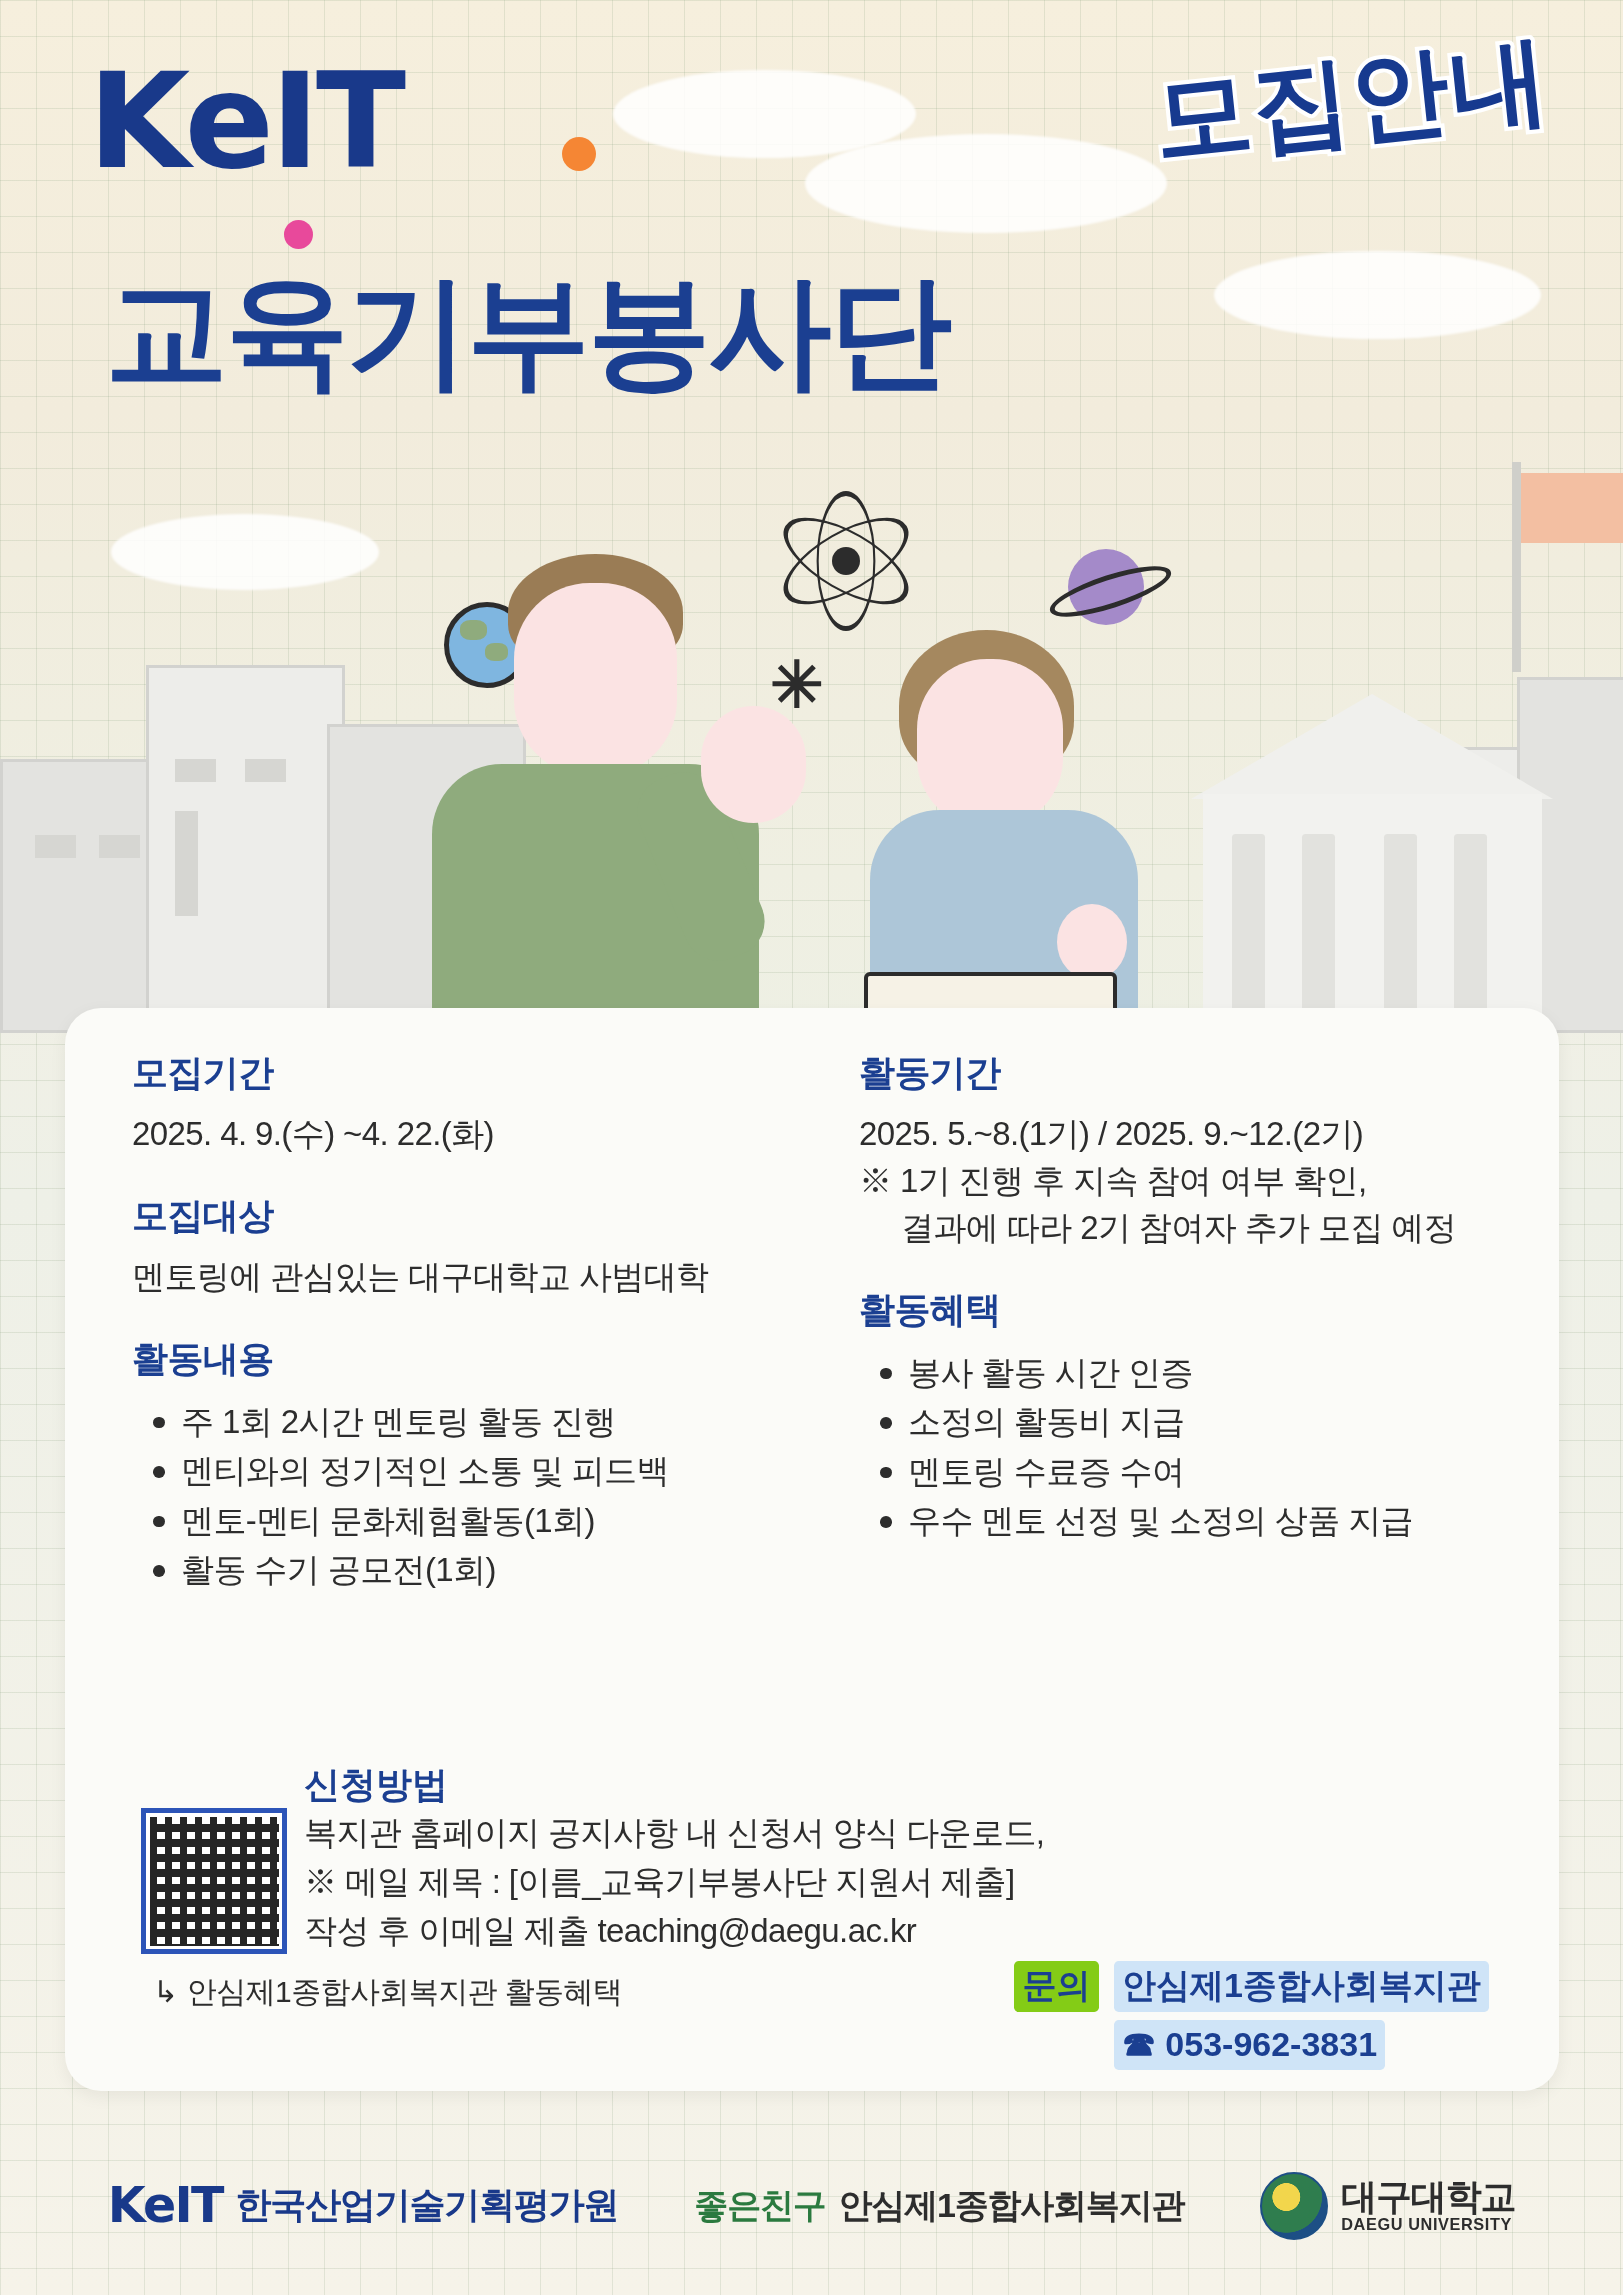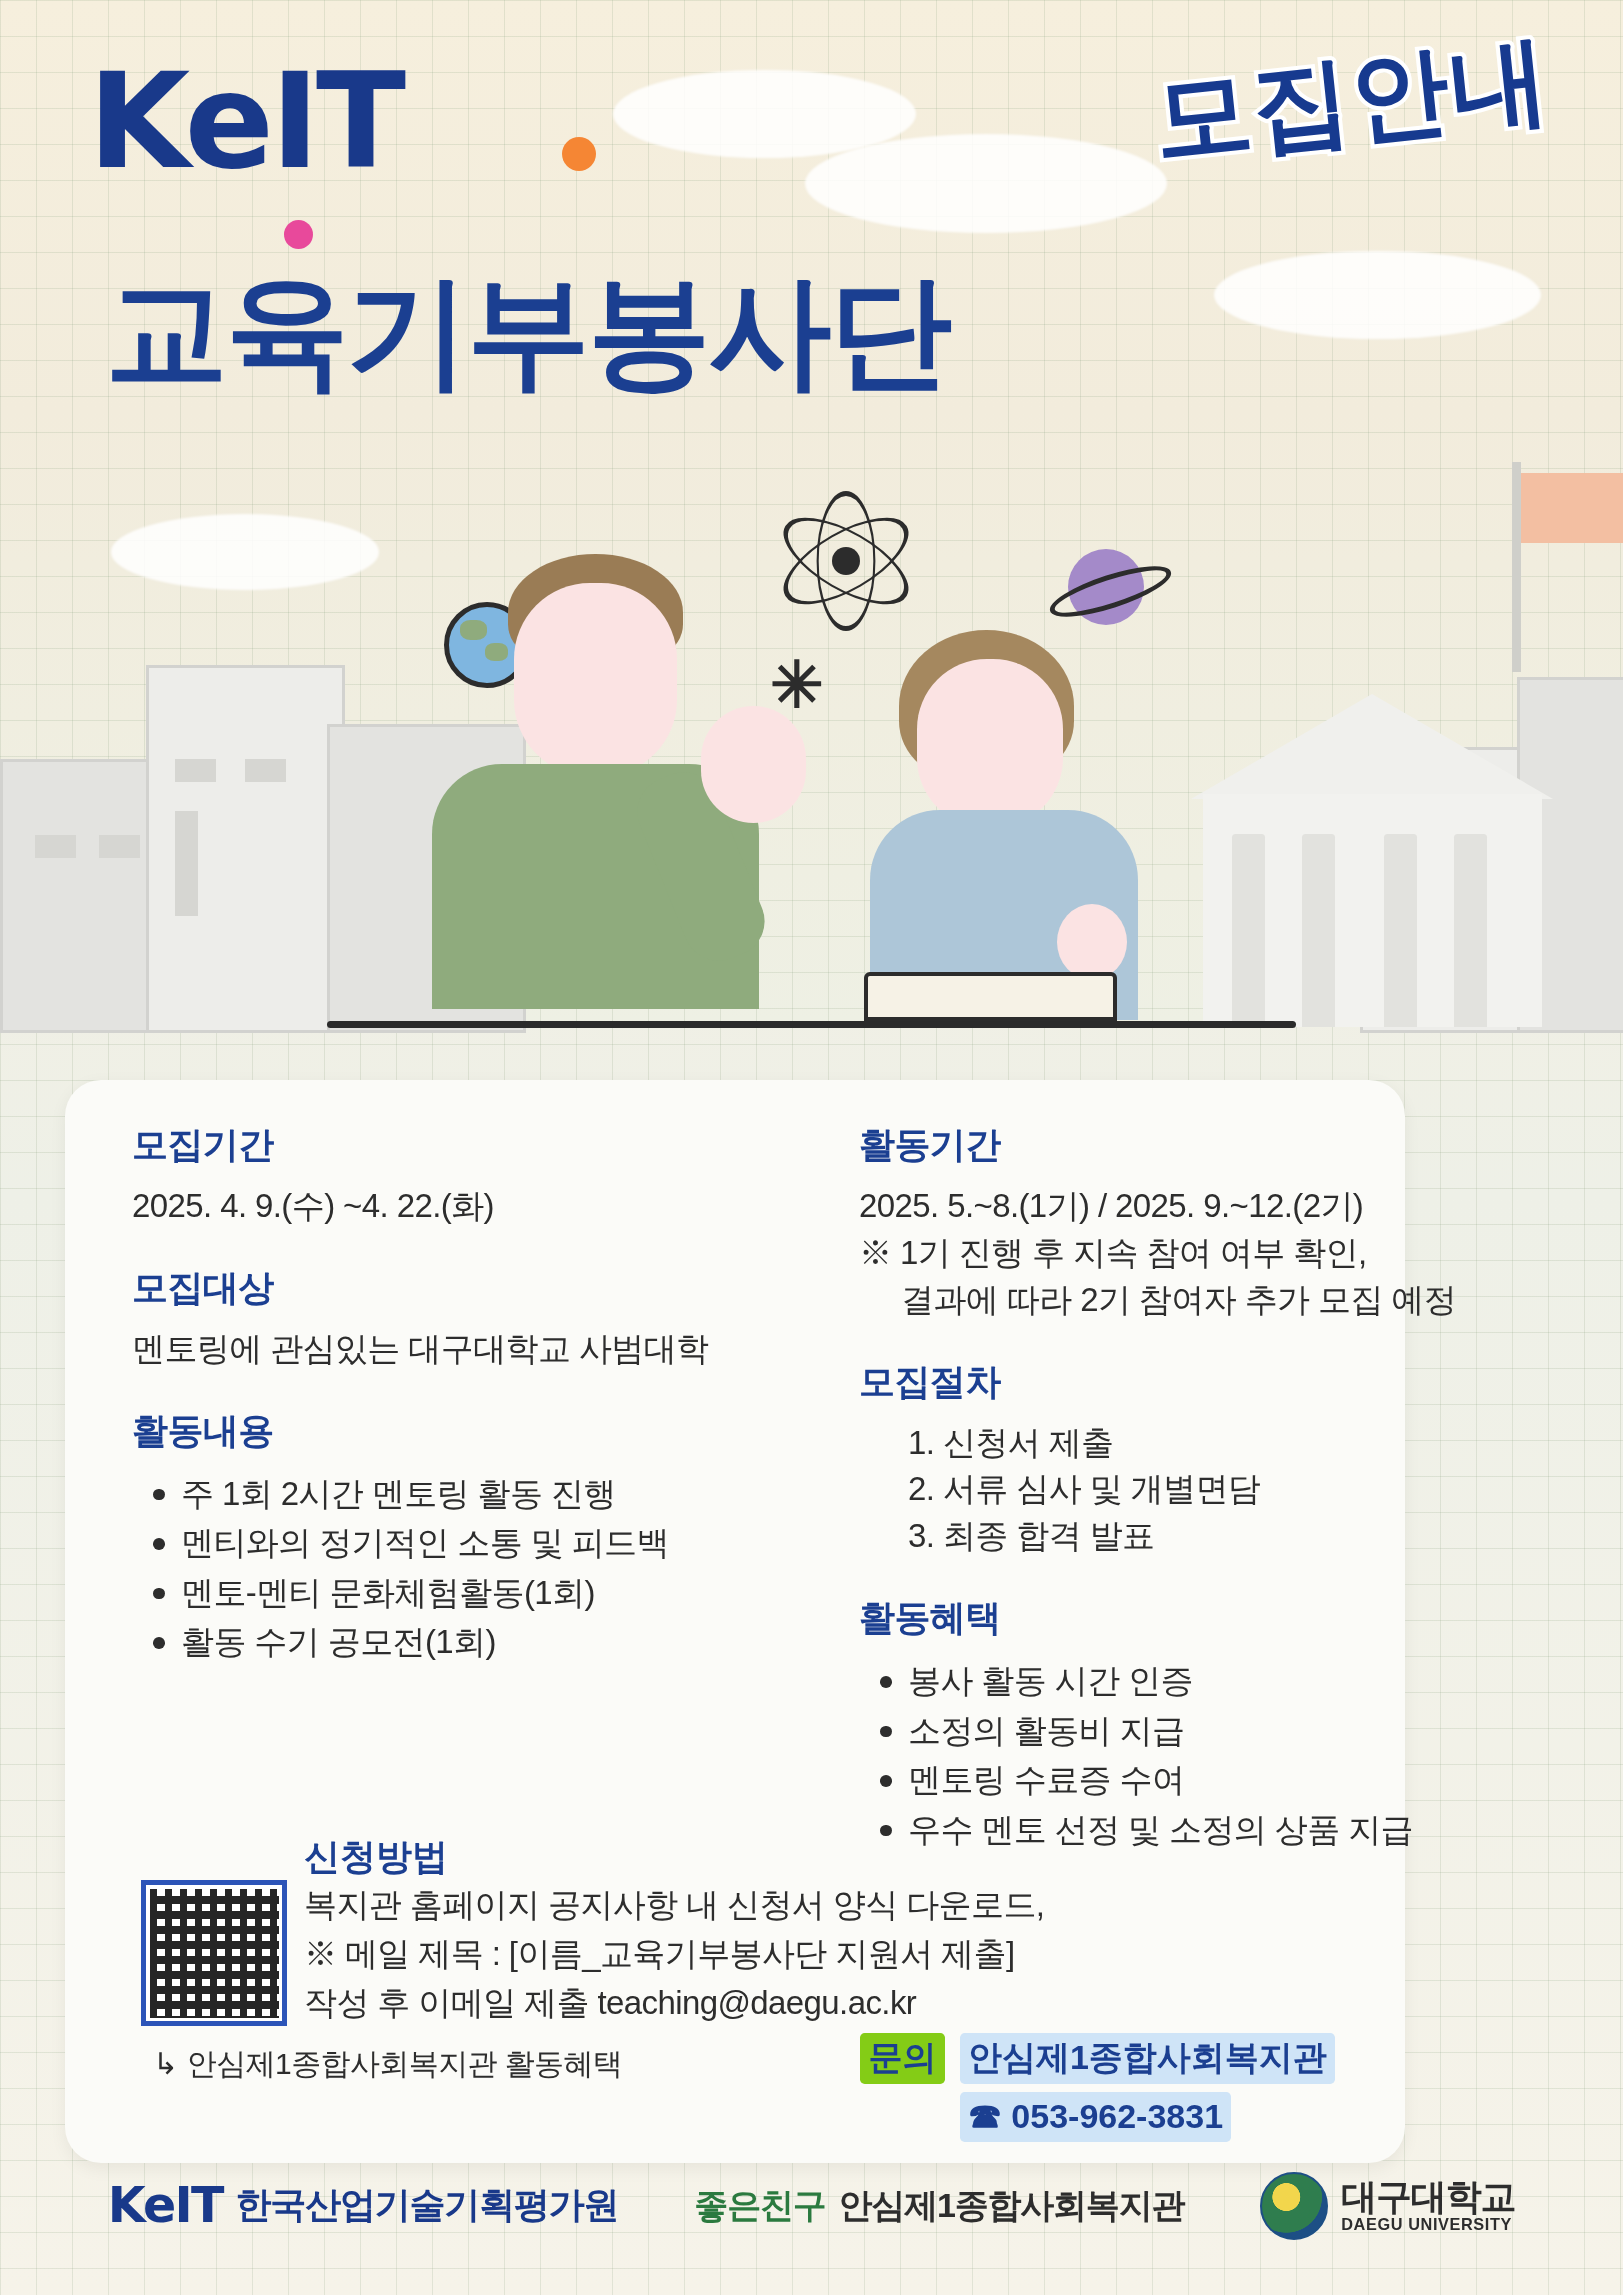--- a/index.html
+++ b/index.html
@@ -278,22 +278,22 @@
     height: 41px;
     background: #f6f2e6;
     border: 4.7px solid #2c2c2c;
     border-radius: 5.8px 5.8px 0 0;
   }
 
   
   .card {
     position: absolute;
     left: 65px;
-    top: 1080px;
-    width: 1340px;
+    top: 1008px;
+    width: 1494px;
     height: 1083px;
     background: #fbfbf8;
     border-radius: 36px;
     box-shadow: 0 5.8px 17.5px rgba(0,0,0,0.06);
   }
   .col-left {
     position: absolute;
     left: 67px;
     top: 41px;
     width: 712px;
@@ -604,26 +604,20 @@
     </div>
 
     <div class="col-right">
       <div class="sec-block">
         <h3 class="sec">활동기간</h3>
         <p class="para">2025. 5.~8.(1기) / 2025. 9.~12.(2기)</p>
         <p class="para">※ 1기 진행 후 지속 참여 여부 확인,</p>
         <p class="para note-indent">결과에 따라 2기 참여자 추가 모집 예정</p>
       </div>
 
-      <div class="sec-block">
-        <h3 class="sec">모집절차</h3>
-        <div class="para" style="padding-left:49px;">1. 신청서 제출</div>
-        <div class="para" style="padding-left:49px;">2. 서류 심사 및 개별면담</div>
-        <div class="para" style="padding-left:49px;">3. 최종 합격 발표</div>
-      </div>
 
       <div class="sec-block">
         <h3 class="sec">활동혜택</h3>
         <ul class="bul">
           <li>봉사 활동 시간 인증</li>
           <li>소정의 활동비 지급</li>
           <li>멘토링 수료증 수여</li>
           <li>우수 멘토 선정 및 소정의 상품 지급</li>
         </ul>
       </div>

